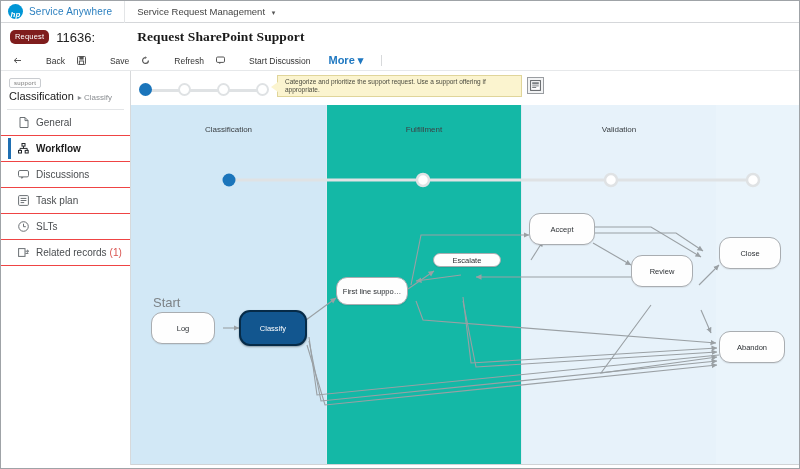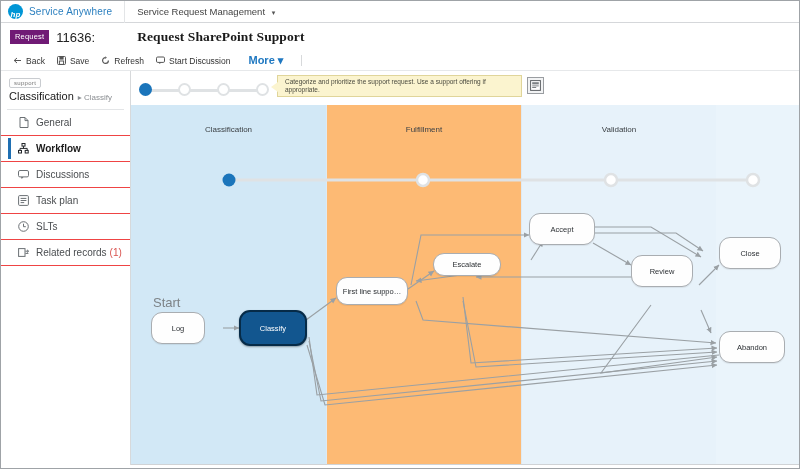--- a/index.html
+++ b/index.html
@@ -27,38 +27,38 @@
   .nav-sep{width:1px;height:22px;background:#e3e5e7;margin:0 12px;}
   .nav-module{font-size:9.5px;color:#444;}
   .nav-caret{font-size:7px;color:#555;margin-left:4px;}
 
   
   .rec-header{
     position:absolute;left:0;top:22px;width:800px;height:28px;
     background:#fff;display:flex;align-items:center;box-sizing:border-box;
   }
   .rec-badge{
-    margin-left:9px;background:#701a75;color:#fff;font-size:7.5px;
-    padding:2px 5px 2.5px 5px;border-radius:0;letter-spacing:.2px;
+    margin-left:9px;background:#7f1d1d;color:#fff;font-size:7.5px;
+    padding:2px 5px 2.5px 5px;border-radius:5px;letter-spacing:.2px;
   }
   .rec-id{font-size:13px;color:#222;margin-left:7px;font-weight:400;}
   .rec-title{
     font-size:13.5px;color:#1a1a1a;font-weight:bold;
     margin-left:42px;letter-spacing:.1px;font-family:Liberation Serif, serif;
   }
 
   
   .toolbar{
     position:absolute;left:0;top:50px;width:800px;height:20px;
     background:#fff;display:flex;align-items:center;box-sizing:border-box;
     border-bottom:1px solid #e6e8ea;
   }
   .tb-item{
     display:flex;align-items:center;margin-left:12px;
-    font-size:8.5px;color:#333;cursor:default;
+    font-size:8.5px;color:#333;cursor:default;gap:20px;
   }
   .tb-item .ic{margin-right:4px;display:inline-flex;align-items:center;}
   .tb-more{color:#1f78c1;margin-left:18px;font-size:11px;font-weight:bold;}
   .tb-divider{width:1px;height:11px;background:#d7d9db;margin-left:18px;}
 
   
   .leftpane{
     position:absolute;left:0;top:70px;width:130px;height:399px;
     background:#fff;box-sizing:border-box;border-right:1px solid #d7d9db;
   }
@@ -115,21 +115,21 @@
   }
 
   
   .canvas{
     position:absolute;left:130px;top:104px;width:670px;height:360px;
     background:#eaf4fb;overflow:hidden;box-sizing:border-box;
     border-bottom:1px solid #d0d3d6;
   }
   .lane{position:absolute;top:0;bottom:0;box-sizing:border-box;}
   .lane.l0{left:0;width:195px;background:#d2e8f6;}
-  .lane.l1{left:195px;width:195px;background:#fdba74;border-left:1px solid #dfeaf2;}
+  .lane.l1{left:195px;width:195px;background:#14b8a6;border-left:1px solid #dfeaf2;}
   .lane.l2{left:390px;width:195px;background:#e7f2fa;border-left:1px solid #dfeaf2;}
   .lane.l3{left:585px;width:85px;background:#eaf4fb;border-left:1px solid #dfeaf2;}
   .lane-label{
     position:absolute;top:20px;width:100%;text-align:center;
     font-size:8px;color:#3c4145;
   }
 
   .node{
     position:absolute;box-sizing:border-box;background:#fefefe;
     border:1px solid #a9adb1;border-radius:11px;
@@ -371,27 +371,27 @@
       <path class="ed" d="M332,192 L340,258 L586,243" marker-end="url(#ah)"></path>
       <path class="ed" d="M332,196 L345,262 L586,247" marker-end="url(#ah)"></path>
       <path class="ed" d="M520,200 L470,268 L586,252" marker-end="url(#ah)"></path>
       <path class="ed" d="M178,236 L190,296 L586,256" marker-end="url(#ah)"></path>
       <path class="ed" d="M176,240 L194,300 L586,260" marker-end="url(#ah)"></path>
       <path class="ed" d="M570,205 L580,228" marker-end="url(#ah)"></path>
     </svg>
 
     <div class="startlabel" style="left:22px;top:190px;">Start</div>
 
-    <div class="node" style="left:20px;top:207px;width:54px;height:32px;">Log</div>
+    <div class="node" style="left:20px;top:207px;width:64px;height:32px;">Log</div>
 
     <div class="node sel" style="left:108px;top:205px;width:68px;height:36px;">Classify</div>
 
     <div class="node" style="left:205px;top:172px;width:72px;height:28px;">First line suppo…</div>
 
-    <div class="node" style="left:302px;top:148px;width:68px;height:23px;">Escalate</div>
+    <div class="node" style="left:302px;top:148px;width:68px;height:14px;">Escalate</div>
 
     <div class="node" style="left:398px;top:108px;width:66px;height:32px;">Accept</div>
 
     <div class="node" style="left:500px;top:150px;width:62px;height:32px;">Review</div>
 
     <div class="node" style="left:588px;top:226px;width:66px;height:32px;">Abandon</div>
 
     <div class="node" style="left:588px;top:132px;width:62px;height:32px;">Close</div>
 
   </div>

